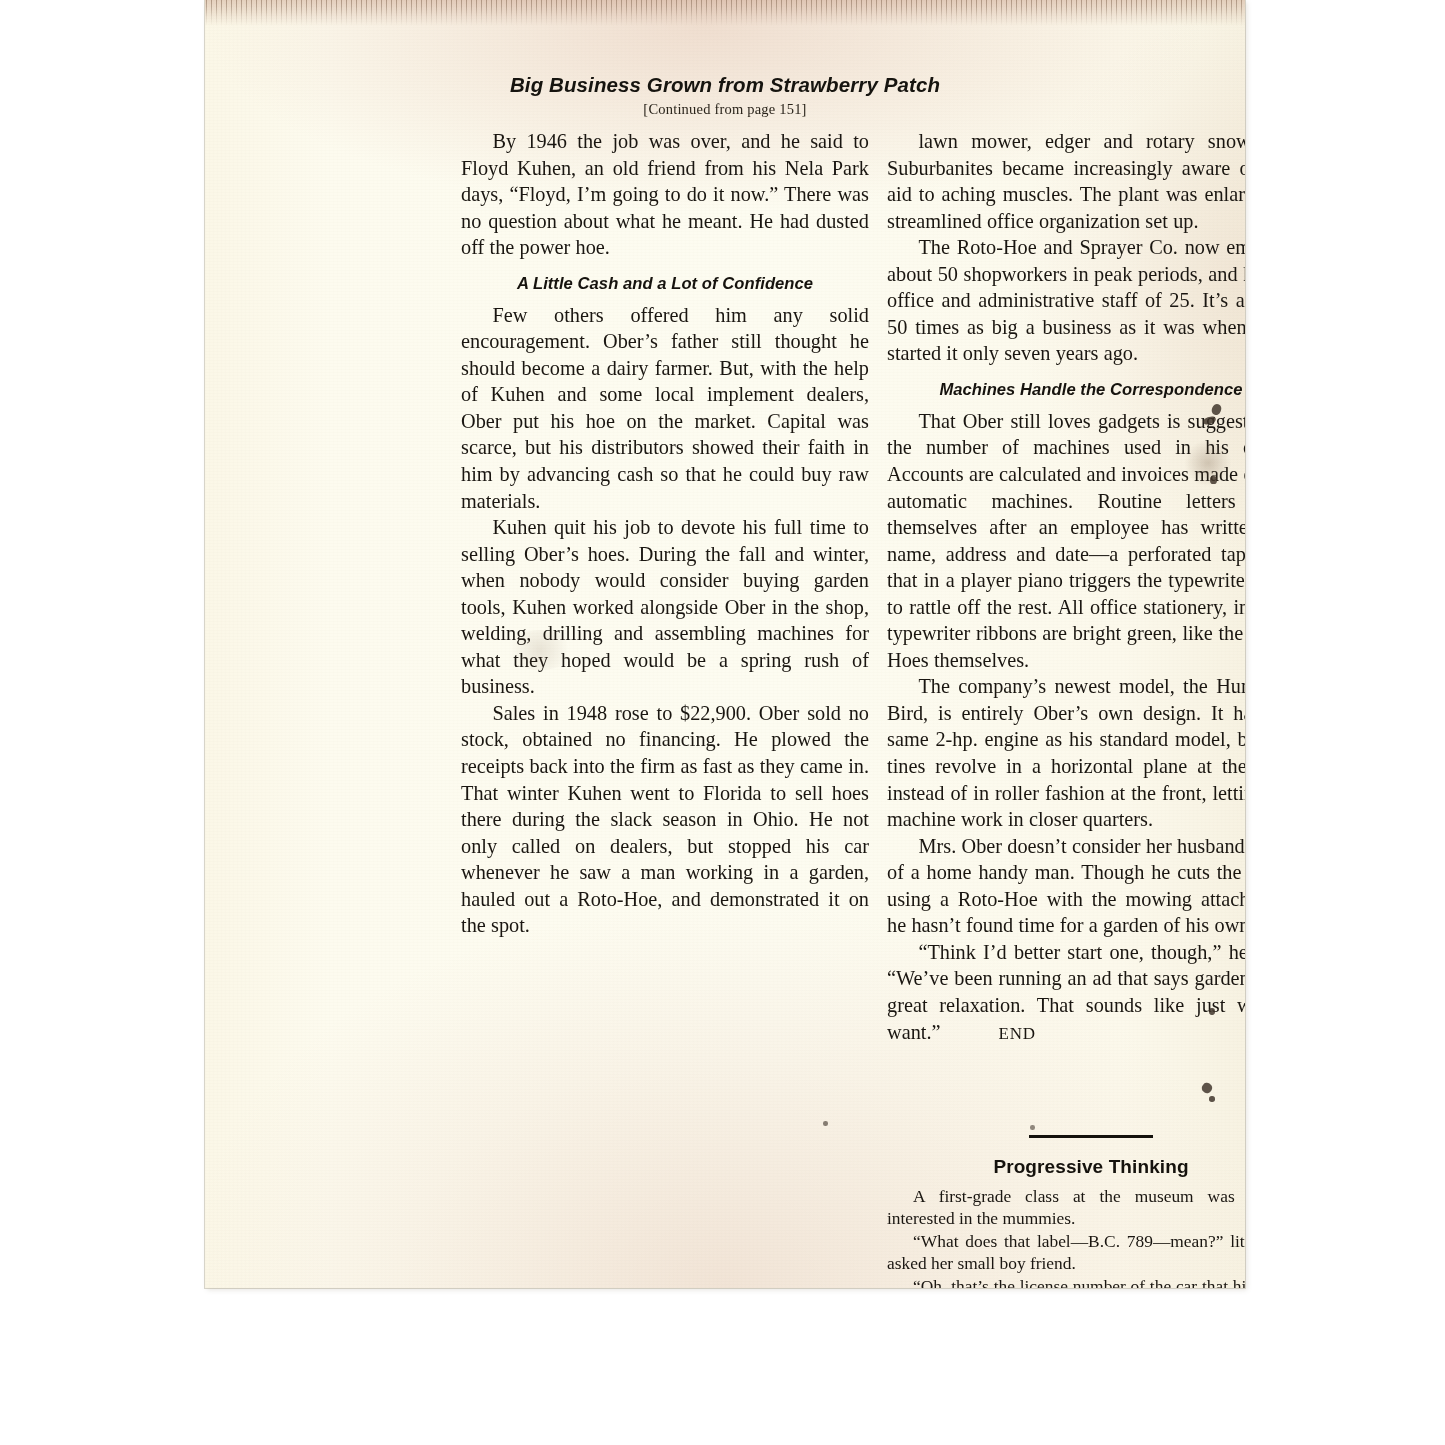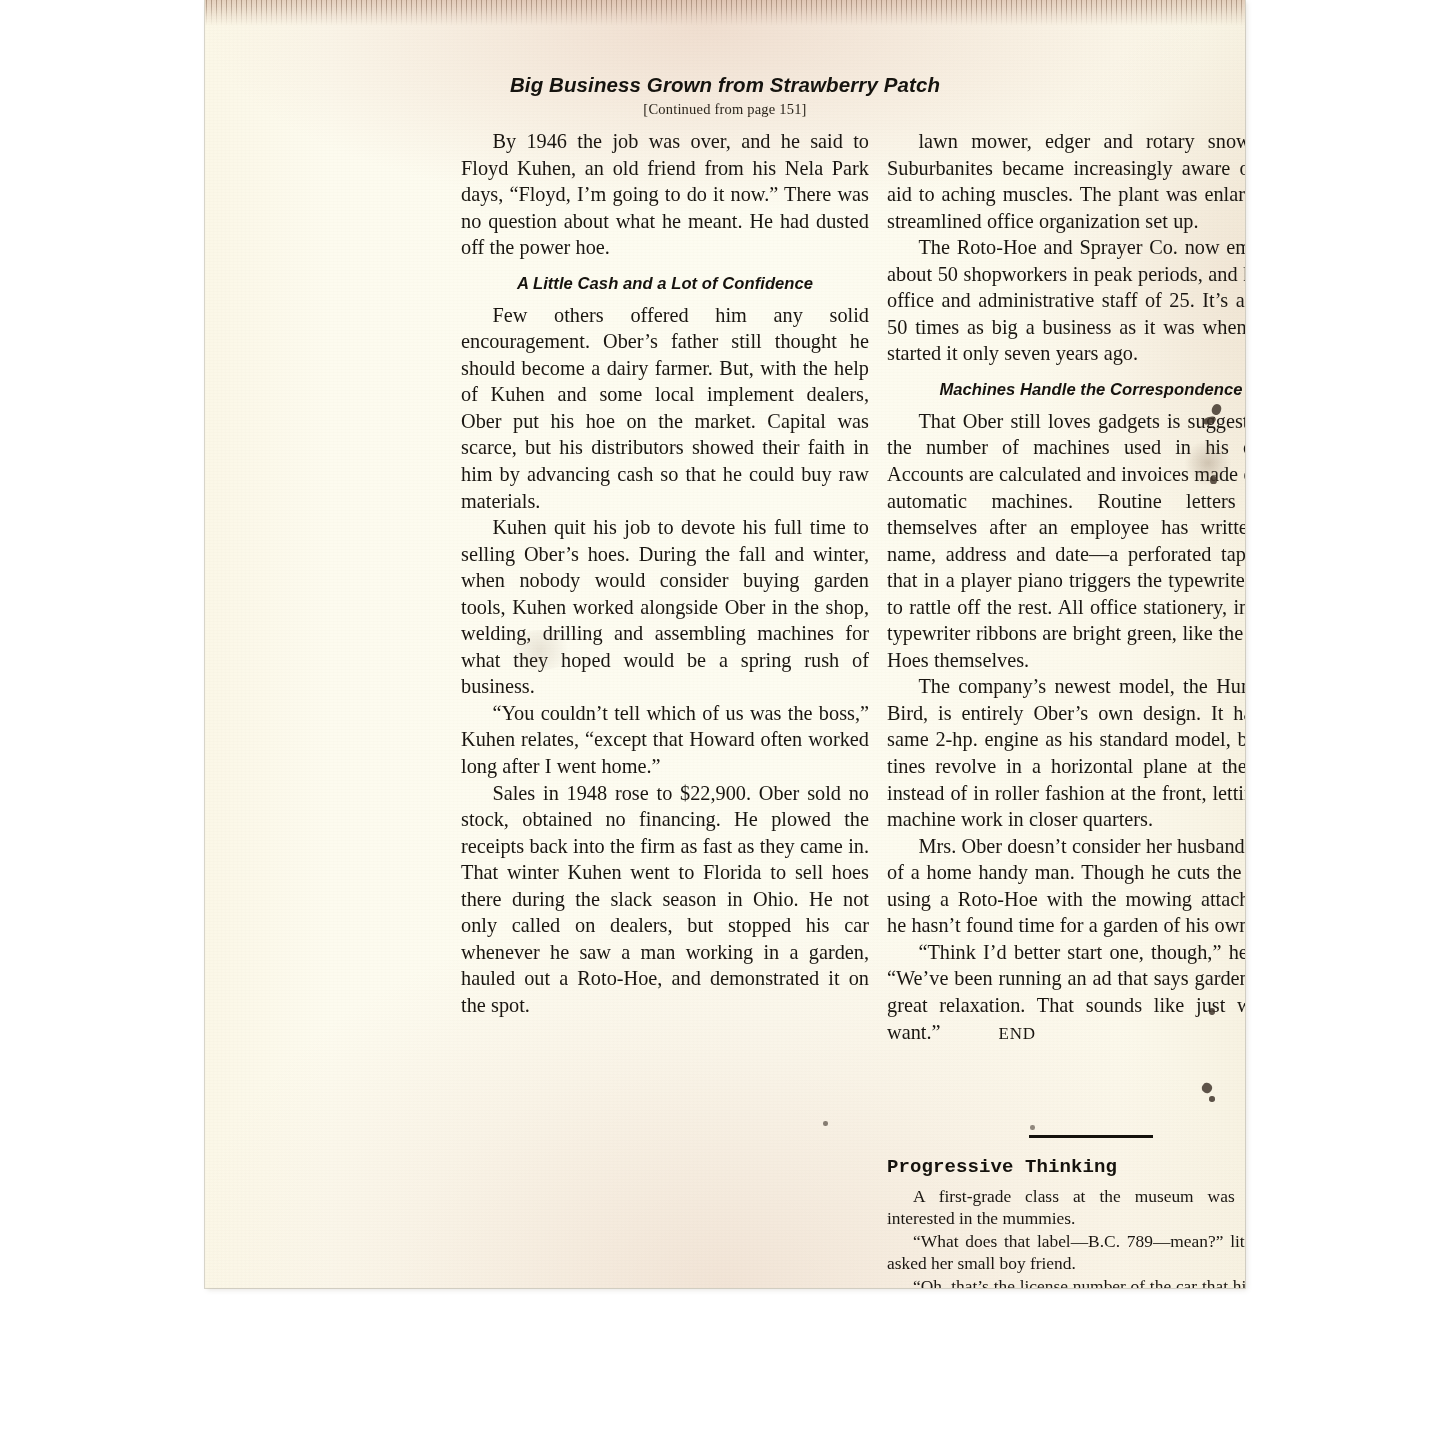--- a/index.html
+++ b/index.html
@@ -159,23 +159,24 @@
     top: 1135px;
     width: 408px;
   }
   #filler-rule {
     width: 124px;
     height: 3px;
     background: #14110c;
     margin: 0 auto 18px auto;
   }
   #filler-title {
-    font-family: Liberation Mono, monospace;
+    font-family: Liberation Sans, sans-serif;
     font-weight: bold;
     font-size: 19px;
+    text-align: center;
     color: #15120d;
     margin-bottom: 7px;
     letter-spacing: .1px;
   }
   .filler-par {
     margin: 0;
     font-size: 17.4px;
     line-height: 22.4px;
     text-align: justify;
     text-indent: 1.5em;
@@ -244,21 +245,20 @@
         <div id="continued-line">[Continued from page 151]</div>
       </div>
 
       <div class="column" id="column-left">
         <p class="body-par">By 1946 the job was over, and he said to Floyd Kuhen, an old friend from his Nela Park days, “Floyd, I’m going to do it now.” There was no question about what he meant. He had dusted off the power hoe.</p>
 
         <div class="subhead">A Little Cash and a Lot of Confidence</div>
 
         <p class="body-par">Few others offered him any solid encouragement. Ober’s father still thought he should become a dairy farmer. But, with the help of Kuhen and some local implement dealers, Ober put his hoe on the market. Capital was scarce, but his distributors showed their faith in him by advancing cash so that he could buy raw materials.</p>
         <p class="body-par">Kuhen quit his job to devote his full time to selling Ober’s hoes. During the fall and winter, when nobody would consider buying garden tools, Kuhen worked alongside Ober in the shop, welding, drilling and assembling machines for what they hoped would be a spring rush of business.</p>
-        <p class="body-par">“You couldn’t tell which of us was the boss,” Kuhen relates, “except that Howard often worked long after I went home.”</p>
         <p class="body-par">Sales in 1948 rose to $22,900. Ober sold no stock, obtained no financing. He plowed the receipts back into the firm as fast as they came in. That winter Kuhen went to Florida to sell hoes there during the slack season in Ohio. He not only called on dealers, but stopped his car whenever he saw a man working in a garden, hauled out a Roto-Hoe, and demonstrated it on the spot.</p>
       </div>
 
       <div class="column" id="column-right">
         <p class="body-par">lawn mower, edger and rotary snowplow. Suburbanites became increasingly aware of this aid to aching muscles. The plant was enlarged, a streamlined office organization set up.</p>
         <p class="body-par">The Roto-Hoe and Sprayer Co. now employs about 50 shopworkers in peak periods, and has an office and administrative staff of 25. It’s at least 50 times as big a business as it was when Ober started it only seven years ago.</p>
 
         <div class="subhead">Machines Handle the Correspondence</div>
 
         <p class="body-par">That Ober still loves gadgets is suggested by the number of machines used in his office. Accounts are calculated and invoices made out by automatic machines. Routine letters type themselves after an employee has written the name, address and date—a perforated tape like that in a player piano triggers the typewriter keys to rattle off the rest. All office stationery, ink and typewriter ribbons are bright green, like the Roto-Hoes themselves.</p>

